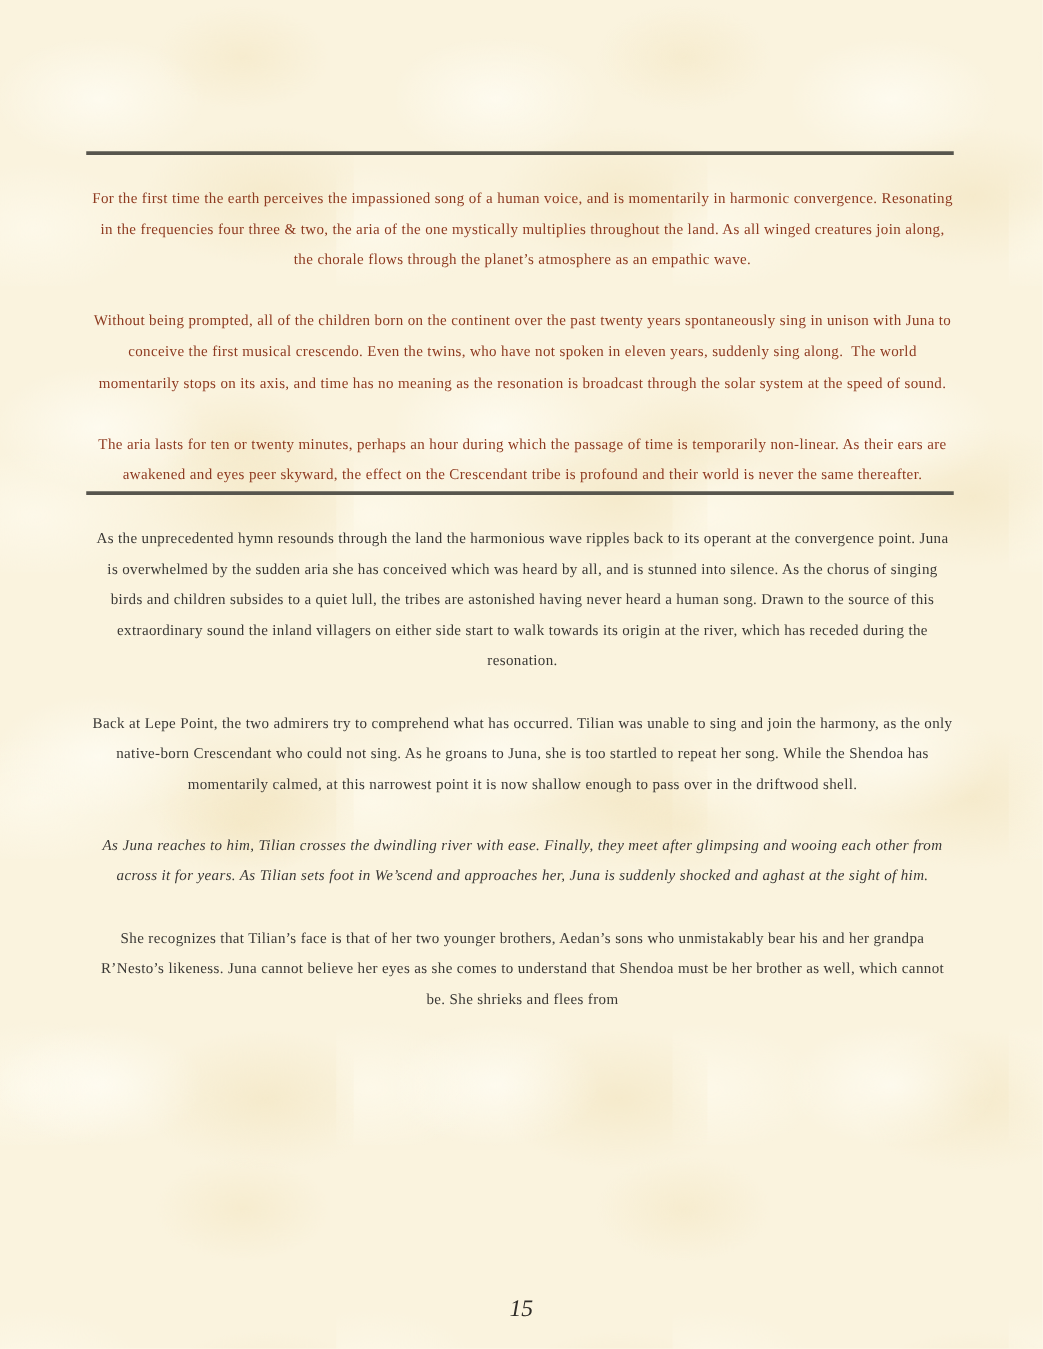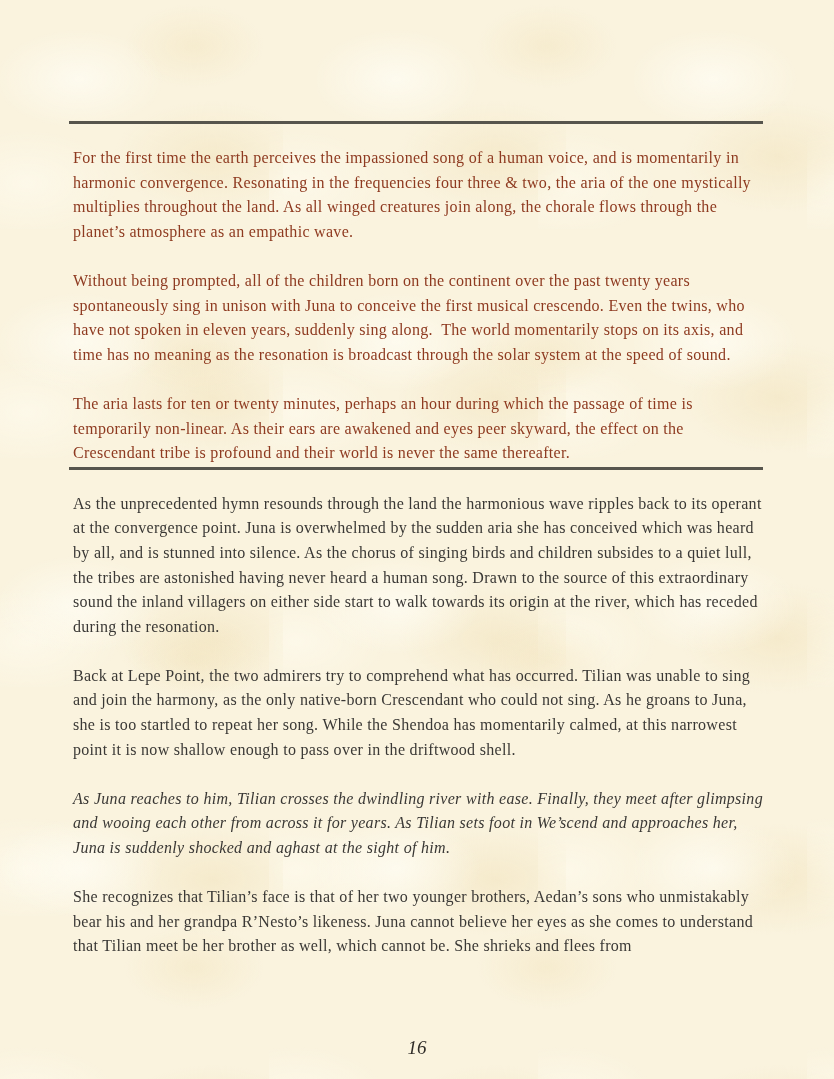--- a/index.html
+++ b/index.html
@@ -24,25 +24,25 @@
     width: 694px;
   }
   .rule {
     height: 3px;
     border: none;
     margin: 0;
   }
   .text-section { padding: 22px 0 0 4px; }
   .text-section p {
     margin: 0 0 24.6px 0;
-    font-size: 16px;
+    font-size: 12px;
     line-height: 24.6px;
     letter-spacing: 0.3px;
     white-space: pre-wrap;
-    text-align: left;
+    text-align: center;
   }
   .text-section p:last-child { margin-bottom: 1px; }
   .text-section.lower p:last-child { margin-bottom: 0; }
   .page-number {
     position: absolute;
     left: 0;
     top: 1036px;
     width: 100%;
     text-align: center;
     font-style: italic;
@@ -63,19 +63,19 @@
       <p style="color: rgb(142, 58, 32);">Without being prompted, all of the children born on the continent over the past twenty years spontaneously sing in unison with Juna to conceive the first musical crescendo. Even the twins, who have not spoken in eleven years, suddenly sing along.  The world momentarily stops on its axis, and time has no meaning as the resonation is broadcast through the solar system at the speed of sound.</p>
       <p style="color: rgb(142, 58, 32);">The aria lasts for ten or twenty minutes, perhaps an hour during which the passage of time is temporarily non-linear. As their ears are awakened and eyes peer skyward, the effect on the Crescendant tribe is profound and their world is never the same thereafter.</p>
     </div>
 
     <hr class="rule" style="background: rgb(87, 85, 77);">
 
     <div class="text-section lower">
       <p style="color: rgb(58, 56, 53);">As the unprecedented hymn resounds through the land the harmonious wave ripples back to its operant at the convergence point. Juna is overwhelmed by the sudden aria she has conceived which was heard by all, and is stunned into silence. As the chorus of singing birds and children subsides to a quiet lull, the tribes are astonished having never heard a human song. Drawn to the source of this extraordinary sound the inland villagers on either side start to walk towards its origin at the river, which has receded during the resonation.</p>
       <p style="color: rgb(58, 56, 53);">Back at Lepe Point, the two admirers try to comprehend what has occurred. Tilian was unable to sing and join the harmony, as the only native-born Crescendant who could not sing. As he groans to Juna, she is too startled to repeat her song. While the Shendoa has momentarily calmed, at this narrowest point it is now shallow enough to pass over in the driftwood shell.</p>
       <p style="color: rgb(58, 56, 53); font-style: italic;">As Juna reaches to him, Tilian crosses the dwindling river with ease. Finally, they meet after glimpsing and wooing each other from across it for years. As Tilian sets foot in We’scend and approaches her, Juna is suddenly shocked and aghast at the sight of him.</p>
-      <p style="color: rgb(58, 56, 53);">She recognizes that Tilian’s face is that of her two younger brothers, Aedan’s sons who unmistakably bear his and her grandpa R’Nesto’s likeness. Juna cannot believe her eyes as she comes to understand that Tilian meet be her brother as well, which cannot be. She shrieks and flees from</p>
+      <p style="color: rgb(58, 56, 53);">She recognizes that Tilian’s face is that of her two younger brothers, Aedan’s sons who unmistakably bear his and her grandpa R’Nesto’s likeness. Juna cannot believe her eyes as she comes to understand that Shendoa must be her brother as well, which cannot be. She shrieks and flees from</p>
     </div>
 
   </div>
 
-  <div class="page-number" style="color: rgb(47, 44, 40);">16</div>
+  <div class="page-number" style="color: rgb(47, 44, 40);">15</div>
 </div>
 
 </body></html>

